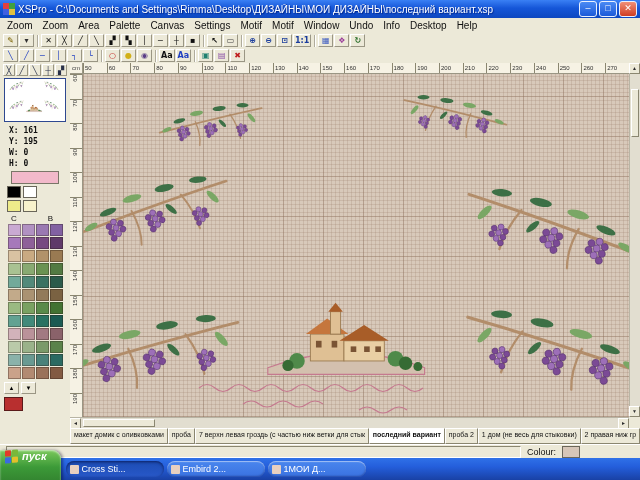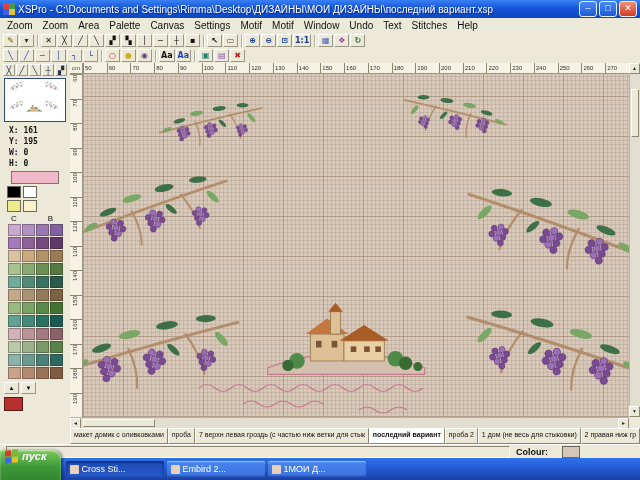--- a/index.html
+++ b/index.html
@@ -113,35 +113,35 @@
   .tabrow{position:absolute;left:70px;right:0;top:428px;height:16px;background:#d8d4c4;
     display:flex;overflow:hidden;align-items:stretch;}
   .tab{font-size:7px;color:#101010;padding:2px 3px;border:1px solid;white-space:nowrap;
     border-color:#fff #8a8670 #8a8670 #fff;background:#ece9d8;overflow:hidden;
     flex:0 1 auto;min-width:0;}
   .tab.active{background:#ffffff;font-weight:bold;}
   .statusbar{position:absolute;left:0;right:0;top:444px;height:14px;background:#ece9d8;
     border-top:1px solid #fff;display:flex;align-items:center;font-size:9px;color:#101010;}
   .status-field{flex:1;height:10px;margin:0 6px;border:1px solid;
     border-color:#8a8670 #fff #fff #8a8670;}
-  .statusbar .clab{margin-right:14px;font-weight:bold;}
+  .statusbar .clab{margin-right:6px;}
   .cur-colour{width:16px;height:10px;border:1px solid #6a665a;margin-right:60px;}
 
   
   .taskbar{position:absolute;left:0;right:0;bottom:0;height:22px;
     background:linear-gradient(#2f71e8,#245edb 40%,#1941a5);display:flex;align-items:center;}
   .startbtn{height:38px;padding:0 14px 0 5px;border-radius:0 9px 9px 0;color:#fff;
     font-weight:bold;font-style:italic;font-size:11px;display:flex;gap:4px;
     background:linear-gradient(#7cc95c,#3c9a38 45%,#2f7a2c);
     box-shadow:inset 0 1px 2px rgba(255,255,255,.6),2px 0 3px rgba(0,0,40,.4);}
   .winflag{width:13px;height:13px;display:grid;grid-template-columns:6px 6px;
     grid-template-rows:6px 6px;gap:1px;transform:skewY(-6deg);}
   .winflag i{display:block;border-radius:1px;}
   .taskbtns{flex:1;display:flex;gap:3px;padding:0 5px;overflow:hidden;}
-  .taskbtn{flex:0 0 90px;height:16px;border-radius:2px;color:#fff;font-size:9px;
+  .taskbtn{flex:0 0 90px;height:16px;border-radius:8px;color:#fff;font-size:9px;
     display:flex;align-items:center;gap:3px;padding:0 4px;overflow:hidden;white-space:nowrap;
     background:linear-gradient(#4a86ee,#3a72e0);
     box-shadow:inset 0 1px 1px rgba(255,255,255,.5),inset 0 -1px 2px rgba(0,0,60,.35);}
   .taskbtn.active{background:linear-gradient(#1c4cb4,#2858c8);
     box-shadow:inset 0 1px 3px rgba(0,0,40,.6);}
   .task-ico{width:9px;height:9px;border-radius:1px;flex:0 0 auto;}
   .tray{height:22px;display:flex;align-items:center;gap:5px;padding:0 9px 0 11px;color:#fff;
     font-size:10px;background:linear-gradient(#2db3ef,#1290dc 40%,#0b6fc0);
     border-left:1px solid #0a58a8;box-shadow:inset 2px 0 3px rgba(0,0,60,.35);}
   .tray-lang{font-weight:bold;font-size:9px;}
@@ -225,22 +225,22 @@
       <span class="menuitem">Zoom</span>
       <span class="menuitem">Zoom</span>
       <span class="menuitem">Area</span>
       <span class="menuitem">Palette</span>
       <span class="menuitem">Canvas</span>
       <span class="menuitem">Settings</span>
       <span class="menuitem">Motif</span>
       <span class="menuitem">Motif</span>
       <span class="menuitem">Window</span>
       <span class="menuitem">Undo</span>
-      <span class="menuitem">Text</span>
-      <span class="menuitem">Stitches</span>
+      <span class="menuitem">Info</span>
+      <span class="menuitem">Desktop</span>
       <span class="menuitem">Help</span>
     </div>
 
   <div class="toolbar" id="toolbar1">
       <button class="toolbtn" style="color: rgb(122, 98, 0);">✎</button>
       <button class="toolbtn" style="color: rgb(48, 48, 48);">▾</button>
       <span class="tsep"></span>
       <button class="toolbtn" style="color: rgb(16, 16, 16);">✕</button>
       <button class="toolbtn" style="color: rgb(16, 16, 16);">╳</button>
       <button class="toolbtn" style="color: rgb(16, 16, 16);">╱</button>

